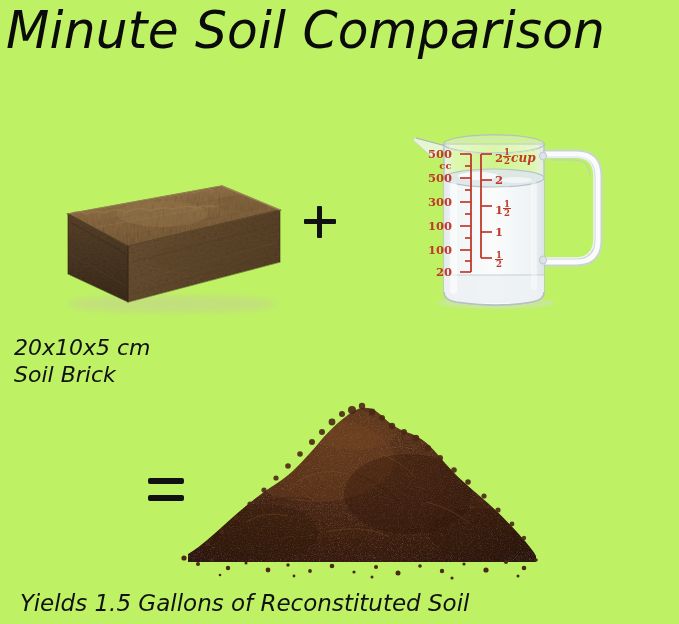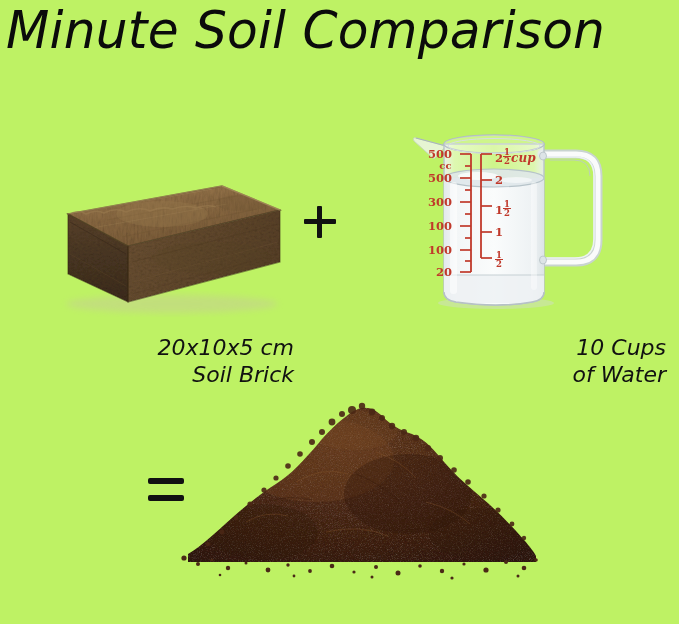--- a/index.html
+++ b/index.html
@@ -86,21 +86,21 @@
   .op-equals .bar.top { top: 8px; }
   .op-equals .bar.bottom { top: 25px; }
 
   
   .caption {
     position: absolute;
     font-family: "DejaVu Sans", sans-serif;
     font-style: italic;
     font-weight: 400;
     color: #111111;
-    text-align: right;
+    text-align: left;
     line-height: 27px;
     font-size: 22px;
     white-space: pre-line;
   }
   .caption-brick {
     left: 14px;
     top: 334px;
     width: 280px;
   }
   .caption-water {
@@ -387,22 +387,20 @@
       <div class="tick-label right" style="left:95px; top:62px;">2</div>
       <div class="tick-label right" style="left:95px; top:88px;">1<span class="frac"><span class="num">1</span><span class="den">2</span></span></div>
       <div class="tick-label right" style="left:95px; top:114px;">1</div>
       <div class="tick-label right" style="left:95px; top:139px;"><span class="frac"><span class="num">1</span><span class="den">2</span></span></div>
     </div>
   </div>
 
   <div class="caption caption-brick">20x10x5 cm
 Soil Brick</div>
 
-  <div class="caption caption-water">10 Cups
-of Water</div>
 
   <div class="op-equals">
     <div class="bar top"></div>
     <div class="bar bottom"></div>
   </div>
 
   <div class="pile">
     <svg viewBox="0 0 368 198" xmlns="http://www.w3.org/2000/svg">
       <defs>
         <radialGradient id="pileGrad" cx="0.46" cy="0.28" r="0.78">
@@ -522,14 +520,15 @@
         <circle cx="360" cy="178" r="1.8"></circle>
           <circle cx="118" cy="194" r="1.4"></circle>
         <circle cx="196" cy="195" r="1.5"></circle>
           <circle cx="276" cy="196" r="1.6"></circle>
         <circle cx="44" cy="193" r="1.3"></circle>
           <circle cx="342" cy="194" r="1.5"></circle>
       </g>
     </svg>
   </div>
 
+  <div class="caption caption-yield">Yields 1.5 Gallons of Reconstituted Soil</div>
 
 </div>
 
 </body></html>

